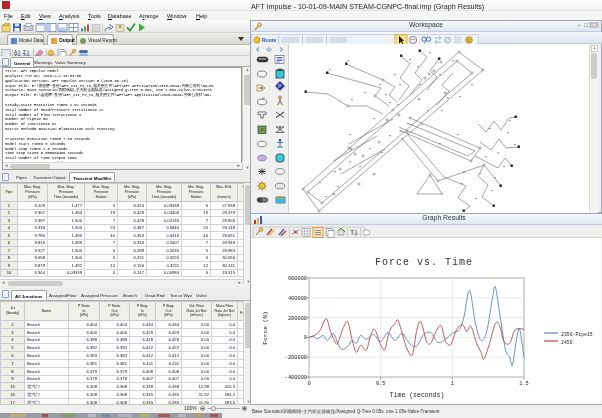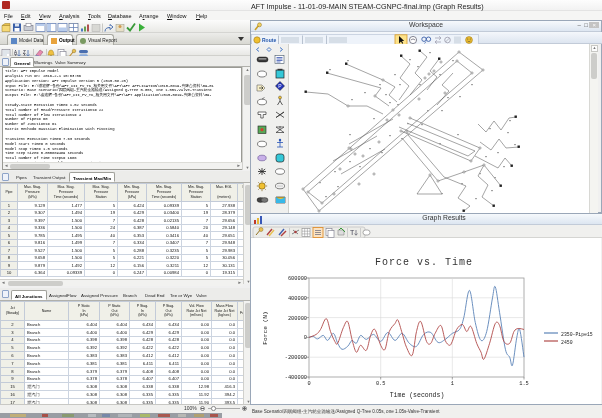--- a/index.html
+++ b/index.html
@@ -43,21 +43,21 @@
 
 .mdiwin{border:1px solid #9aa7b8;background:#f0f0f0;}
 .mdititle{position:absolute;left:0;top:0;right:0;height:11px;background:linear-gradient(#f6f9fc,#dde6f1);border-bottom:1px solid #c2cbd8;font-size:6.8px;color:#333;text-align:center;}
 .winbtns{position:absolute;right:2px;top:1px;height:9px;font-size:6px;color:#444;}
 </style>
 </head>
 <body>
 
 <div class="abs" id="titlebar"></div>
 <div class="abs" id="appicon"></div>
-<div class="abs" id="titletext">AFT Impulse - 11-01-09-MAIN STEAM-CGNPC-final.imp (Graph Results)</div>
+<div class="abs" id="titletext">AFT Impulse - 10-01-09-MAIN STEAM-CGNPC-final.imp (Graph Results)</div>
 
 <div class="abs" id="menubar">
 <span style="left:4px;">F<u>i</u>le</span>
 <span style="left:21px;"><u>E</u>dit</span>
 <span style="left:39px;"><u>V</u>iew</span>
 <span style="left:59px;"><u>A</u>nalysis</span>
 <span style="left:88px;"><u>T</u>ools</span>
 <span style="left:108px;"><u>D</u>atabase</span>
 <span style="left:139px;">A<u>r</u>range</span>
 <span style="left:167px;"><u>W</u>indow</span>

